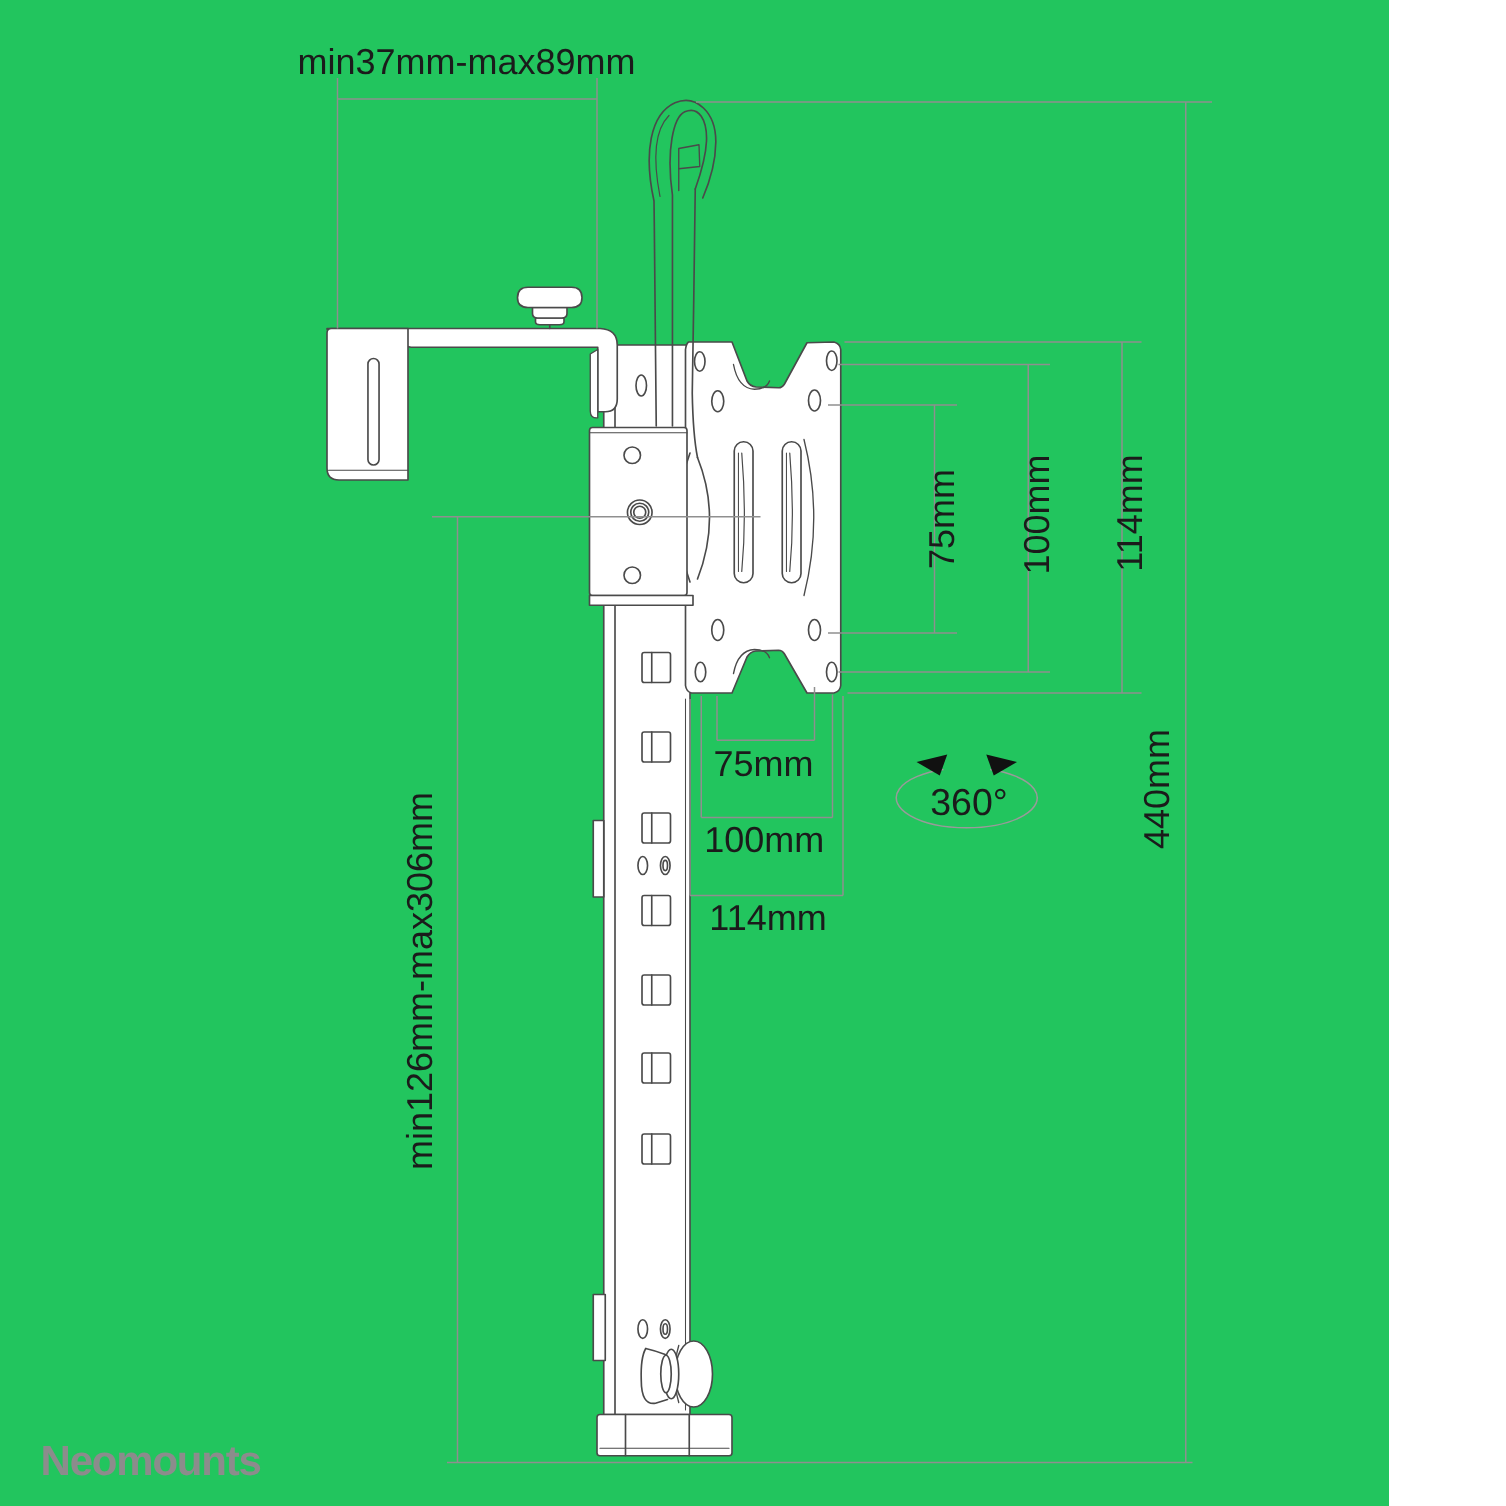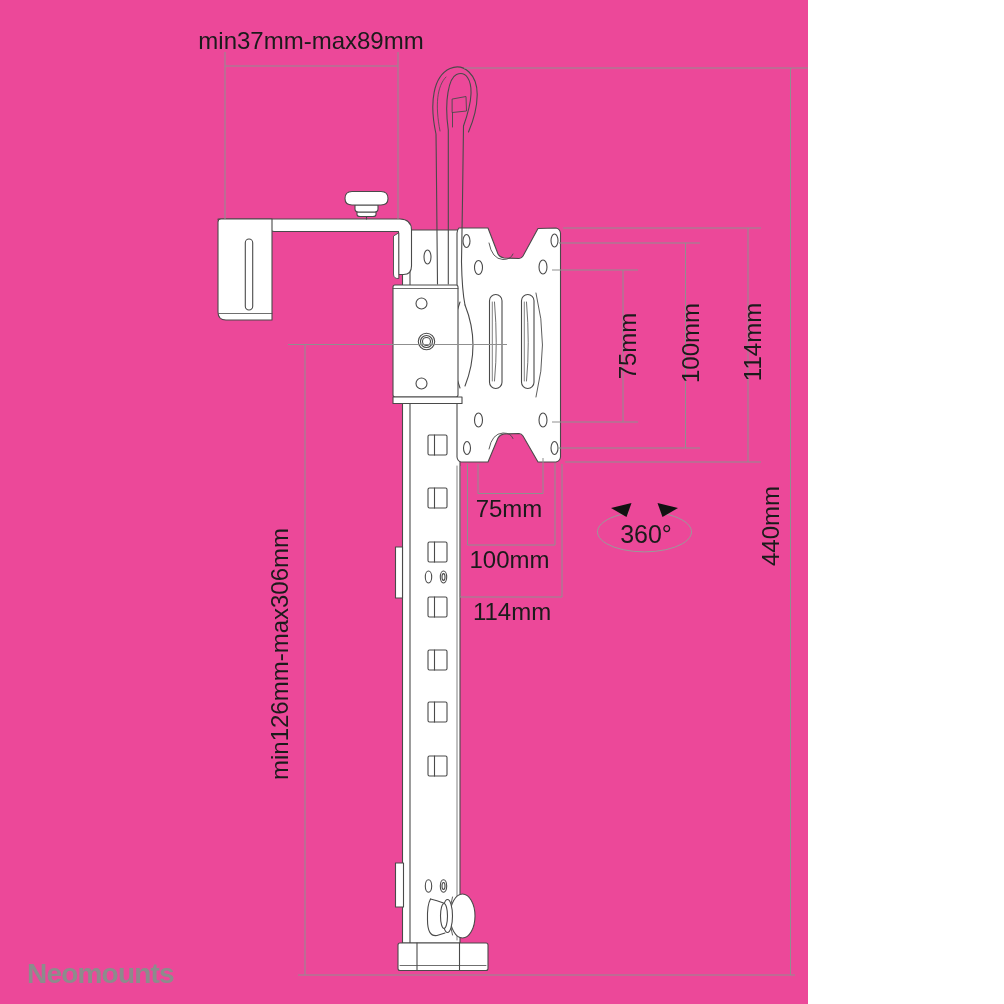--- a/index.html
+++ b/index.html
@@ -1,16 +1,16 @@
 <!DOCTYPE html>
 <html><head>
 <meta charset="utf-8">
 <style>
   html,body{margin:0;padding:0;background:#ffffff;}
-  .stage{position:relative;width:808px;height:1004px;background:#ec4899;overflow:hidden;
+  .stage{position:relative;width:926px;height:1004px;background:#22c55e;overflow:hidden;
          font-family:"Liberation Sans", sans-serif;}
   svg text{font-family:"Liberation Sans", sans-serif;}
   .dim-text{fill:#1b1b1b;font-size:24px;}
   .rot-text{fill:#1b1b1b;font-size:25px;}
   .logo-text{fill:#8c8c8c;font-size:28px;font-weight:bold;letter-spacing:-0.8px;}
 </style>
 </head>
 <body>
 
 <div class="stage">

